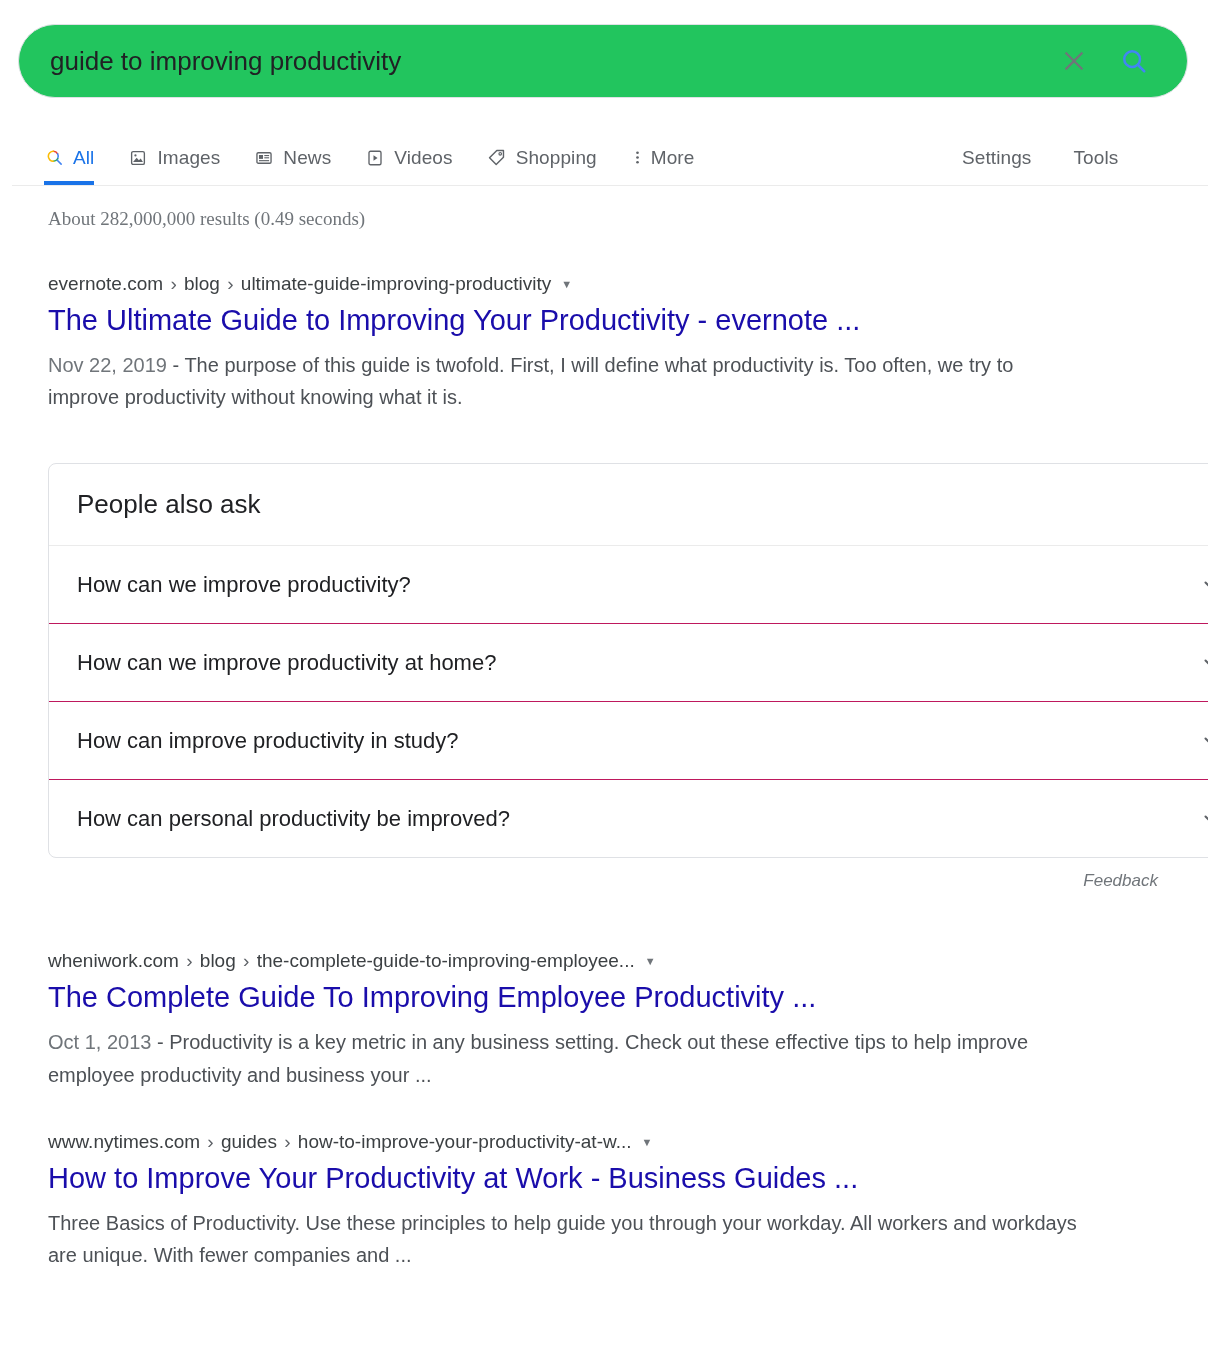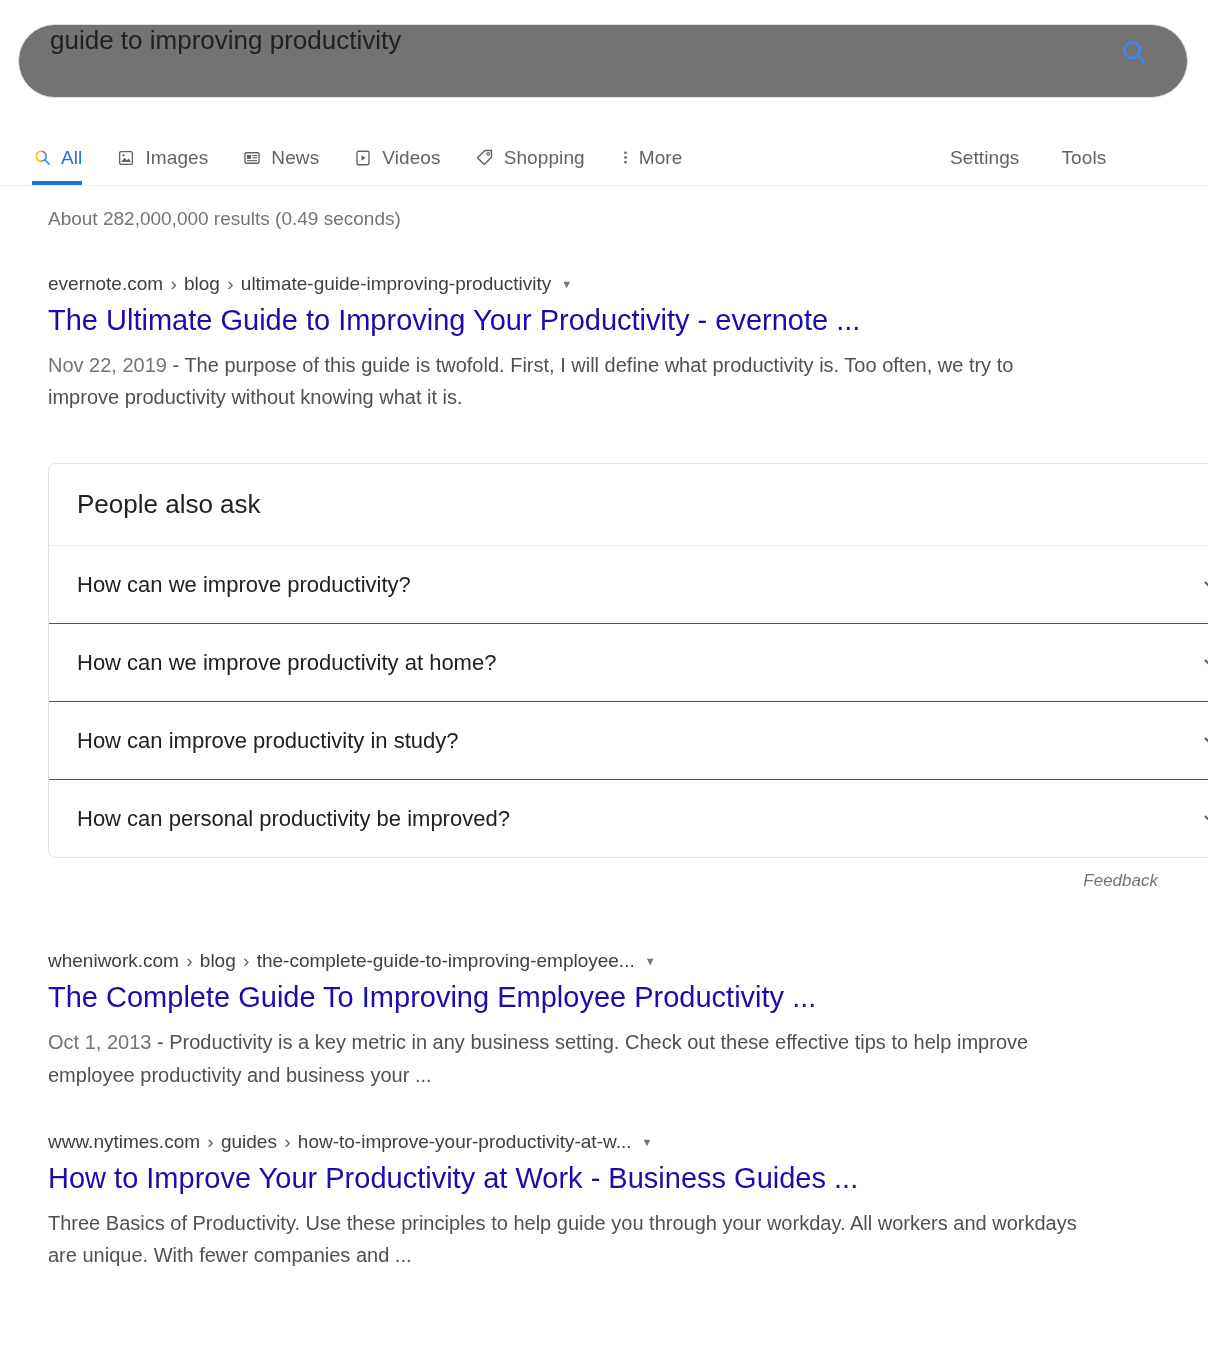--- a/index.html
+++ b/index.html
@@ -19,23 +19,23 @@
   
   .searchbar-wrap {
     position: absolute;
     left: 18px;
     top: 24px;
     width: 1170px;
     height: 74px;
     box-sizing: border-box;
     border: 1px solid #dfe1e5;
     border-radius: 37px;
-    background: #737373;
-    display: flex;
-    align-items: flex-start;
+    background: #22c55e;
+    display: flex;
+    align-items: center;
   }
   .search-input {
     flex: 1;
     border: none;
     outline: none;
     background: transparent;
     font-family: "Liberation Sans", sans-serif;
     font-size: 26px;
     color: #202124;
     padding: 0 0 0 31px;
@@ -48,21 +48,21 @@
     width: 54px;
     height: 54px;
     cursor: pointer;
   }
   .sb-icon.clear { margin-right: 6px; }
   .sb-icon.searchgo { margin-right: 26px; }
 
   
   .tabs-row {
     position: absolute;
-    left: 0;
+    left: 12px;
     top: 130px;
     width: 981px;
     height: 56px;
     padding-left: 45px;
   }
   .tabs-underline {
     position: absolute;
     left: 0;
     top: 55px;
     width: 1208px;
@@ -132,20 +132,21 @@
   .results {
     position: absolute;
     left: 48px;
     top: 208px;
     width: 1130px;
   }
   .result-stats {
     font-size: 19px;
     color: #70757a;
     margin-bottom: 41px;
+    font-family: Liberation Serif, serif;
   }
   .result-block { margin-bottom: 0; }
   .r-cite-row {
     display: flex;
     align-items: center;
     margin-bottom: 4px;
   }
   .r-cite {
     font-size: 19px;
     color: #3c4043;

